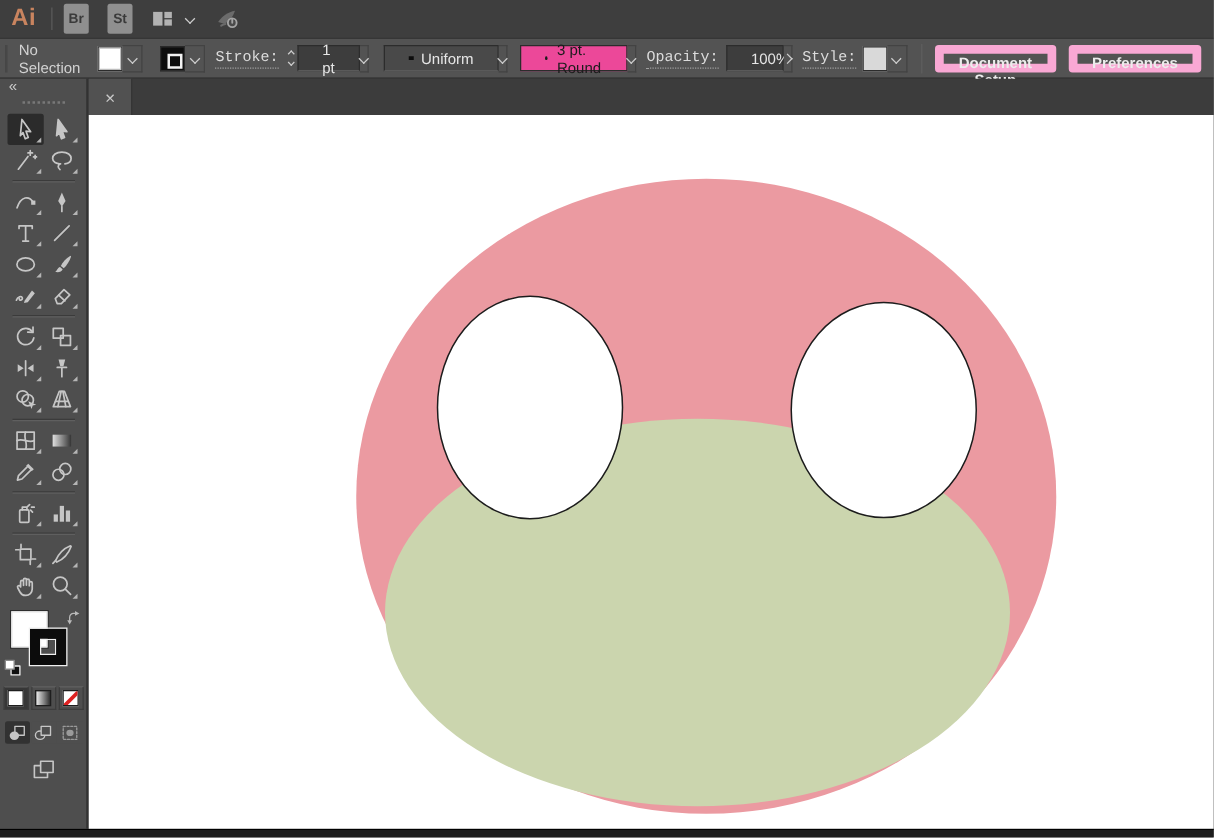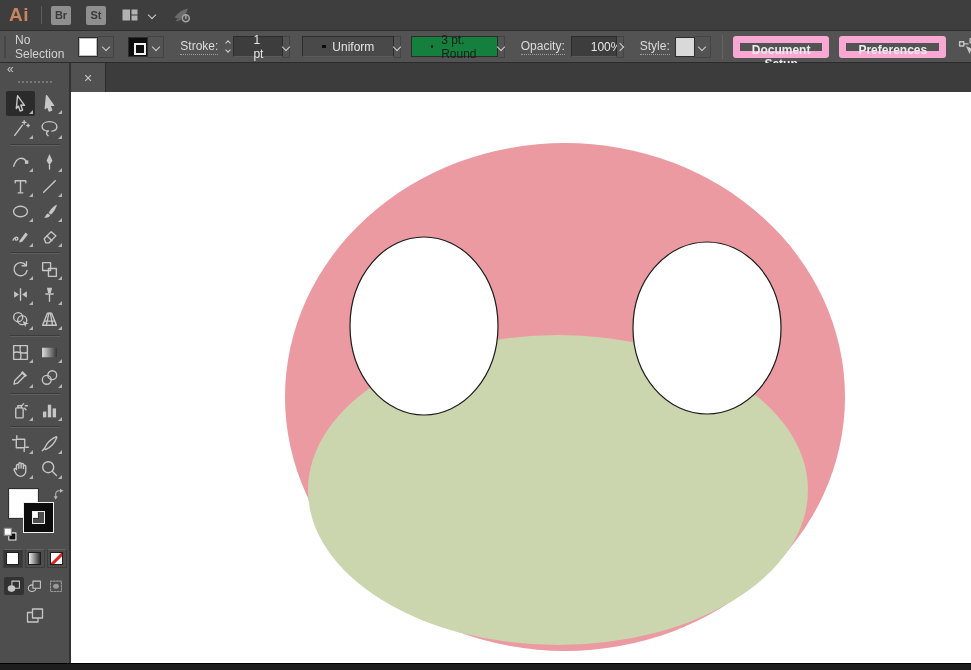--- a/index.html
+++ b/index.html
@@ -5,21 +5,21 @@
   * { box-sizing: border-box; margin: 0; padding: 0; }
   html,body { width:971px; height:670px; overflow:hidden; }
   body { font-family:"Liberation Sans","DejaVu Sans",sans-serif; background:#3e3e3e; }
 
   
   .menubar { height:30px; background:#3e3e3e; display:flex; align-items:center; padding-left:9px; }
   .ai-logo { color:#c9845f; font-weight:bold; font-size:19px; letter-spacing:0.5px; margin-right:6px; }
   .menu-list { display:flex; align-items:center; }
   .menu-item { color:#d4d4d4; font-size:13px; padding:0 11.5px; cursor:default; }
   .mb-sep { width:1px; height:18px; background:#5b5b5b; margin:0 9px 0 6px; }
-  .sq-btn { width:20px; height:19px; background:#8f8f8f; color:#3a3a3a; font-size:11px; font-weight:bold;
+  .sq-btn { width:20px; height:24px; background:#8f8f8f; color:#3a3a3a; font-size:11px; font-weight:bold;
             display:flex; align-items:center; justify-content:center; border-radius:2px; margin-right:15px; border:none; }
   .mb-icon { display:flex; align-items:center; margin-right:4px; }
   .mb-icon svg { width:18px; height:18px; }
   .chev { width:6px; height:6px; border-right:1.6px solid #cfcfcf; border-bottom:1.6px solid #cfcfcf;
           transform:rotate(45deg); display:inline-block; }
   .chev.up { transform:rotate(-135deg); }
   .chev.right { transform:rotate(-45deg); }
   .chev-sm { width:4px; height:4px; border-width:1.4px; }
   .mb-chev { margin:0 18px 0 6px; }
 
@@ -32,28 +32,28 @@
   .sel-status { margin-left:9px; color:#d2d2d2; }
   .swatch-group { display:flex; align-items:center; margin-left:14px; }
   .swatch { width:20px; height:20px; border:1px solid #2c2c2c; }
   .swatch.fill-white { background:#fff; box-shadow:inset 0 0 0 1px #bdbdbd; }
   .swatch.stroke-black { background:#0d0d0d; position:relative; }
   .swatch.stroke-black::after { content:""; position:absolute; left:5px; top:5px; width:8px; height:8px;
             border:2px solid #f2f2f2; }
   .swatch.style-grey { background:#d9d9d9; }
   .chev-btn { width:16px; height:22px; display:flex; align-items:center; justify-content:center;
               background:#535353; border:1px solid #434343; border-left:none; cursor:default; }
-  .label-link { border-bottom:1px dotted #9f9f9f; padding-bottom:1px; margin-left:16px; cursor:default; }
+  .label-link { border-bottom:1px dotted #9f9f9f; padding-bottom:1px; margin-left:8px; cursor:default;font-family:Liberation Mono, monospace; }
   .stepper { display:flex; flex-direction:column; justify-content:center; gap:3px; margin-left:8px; width:12px; align-items:center; }
   .field { background:#3d3d3d; border:1px solid #2c2c2c; border-bottom-color:#5a5a5a; height:21px;
            display:flex; align-items:center; padding:0 19px; color:#e6e6e6; }
   .field.w-stroke { width:52px; margin-left:3px; }
   .field.w-profile { width:92px; margin-left:12px; gap:6px; background:#494949; }
   .stroke-preview-line { width:30px; height:3px; background:#0c0c0c; }
-  .field.brush { width:92px; margin-left:10px; background:#15803d; color:#1c1c1c; gap:8px; border-color:#2c2c2c; }
+  .field.brush { width:92px; margin-left:10px; background:#ec4899; color:#1c1c1c; gap:8px; border-color:#2c2c2c; }
   .brush-dot { width:3px; height:3px; border-radius:50%; background:#1c1c1c; }
   .field.opacity { width:46px; margin-left:6px; }
   .v-sep { width:1px; height:24px; background:#424242; border-right:1px solid #646464; margin-left:11px; }
   .btn { height:22px; border:7px solid #f9a8d4; border-radius:3px; background:transparent; color:#ececec;
          font-size:12px; padding:0 12px; font-family:inherit; font-weight:bold; margin-left:10px; cursor:default; }
   .cb-icon { display:flex; align-items:center; margin-left:12px; }
   .cb-icon svg { width:19px; height:19px; }
 
   
   .main { display:flex; height:600px; }

